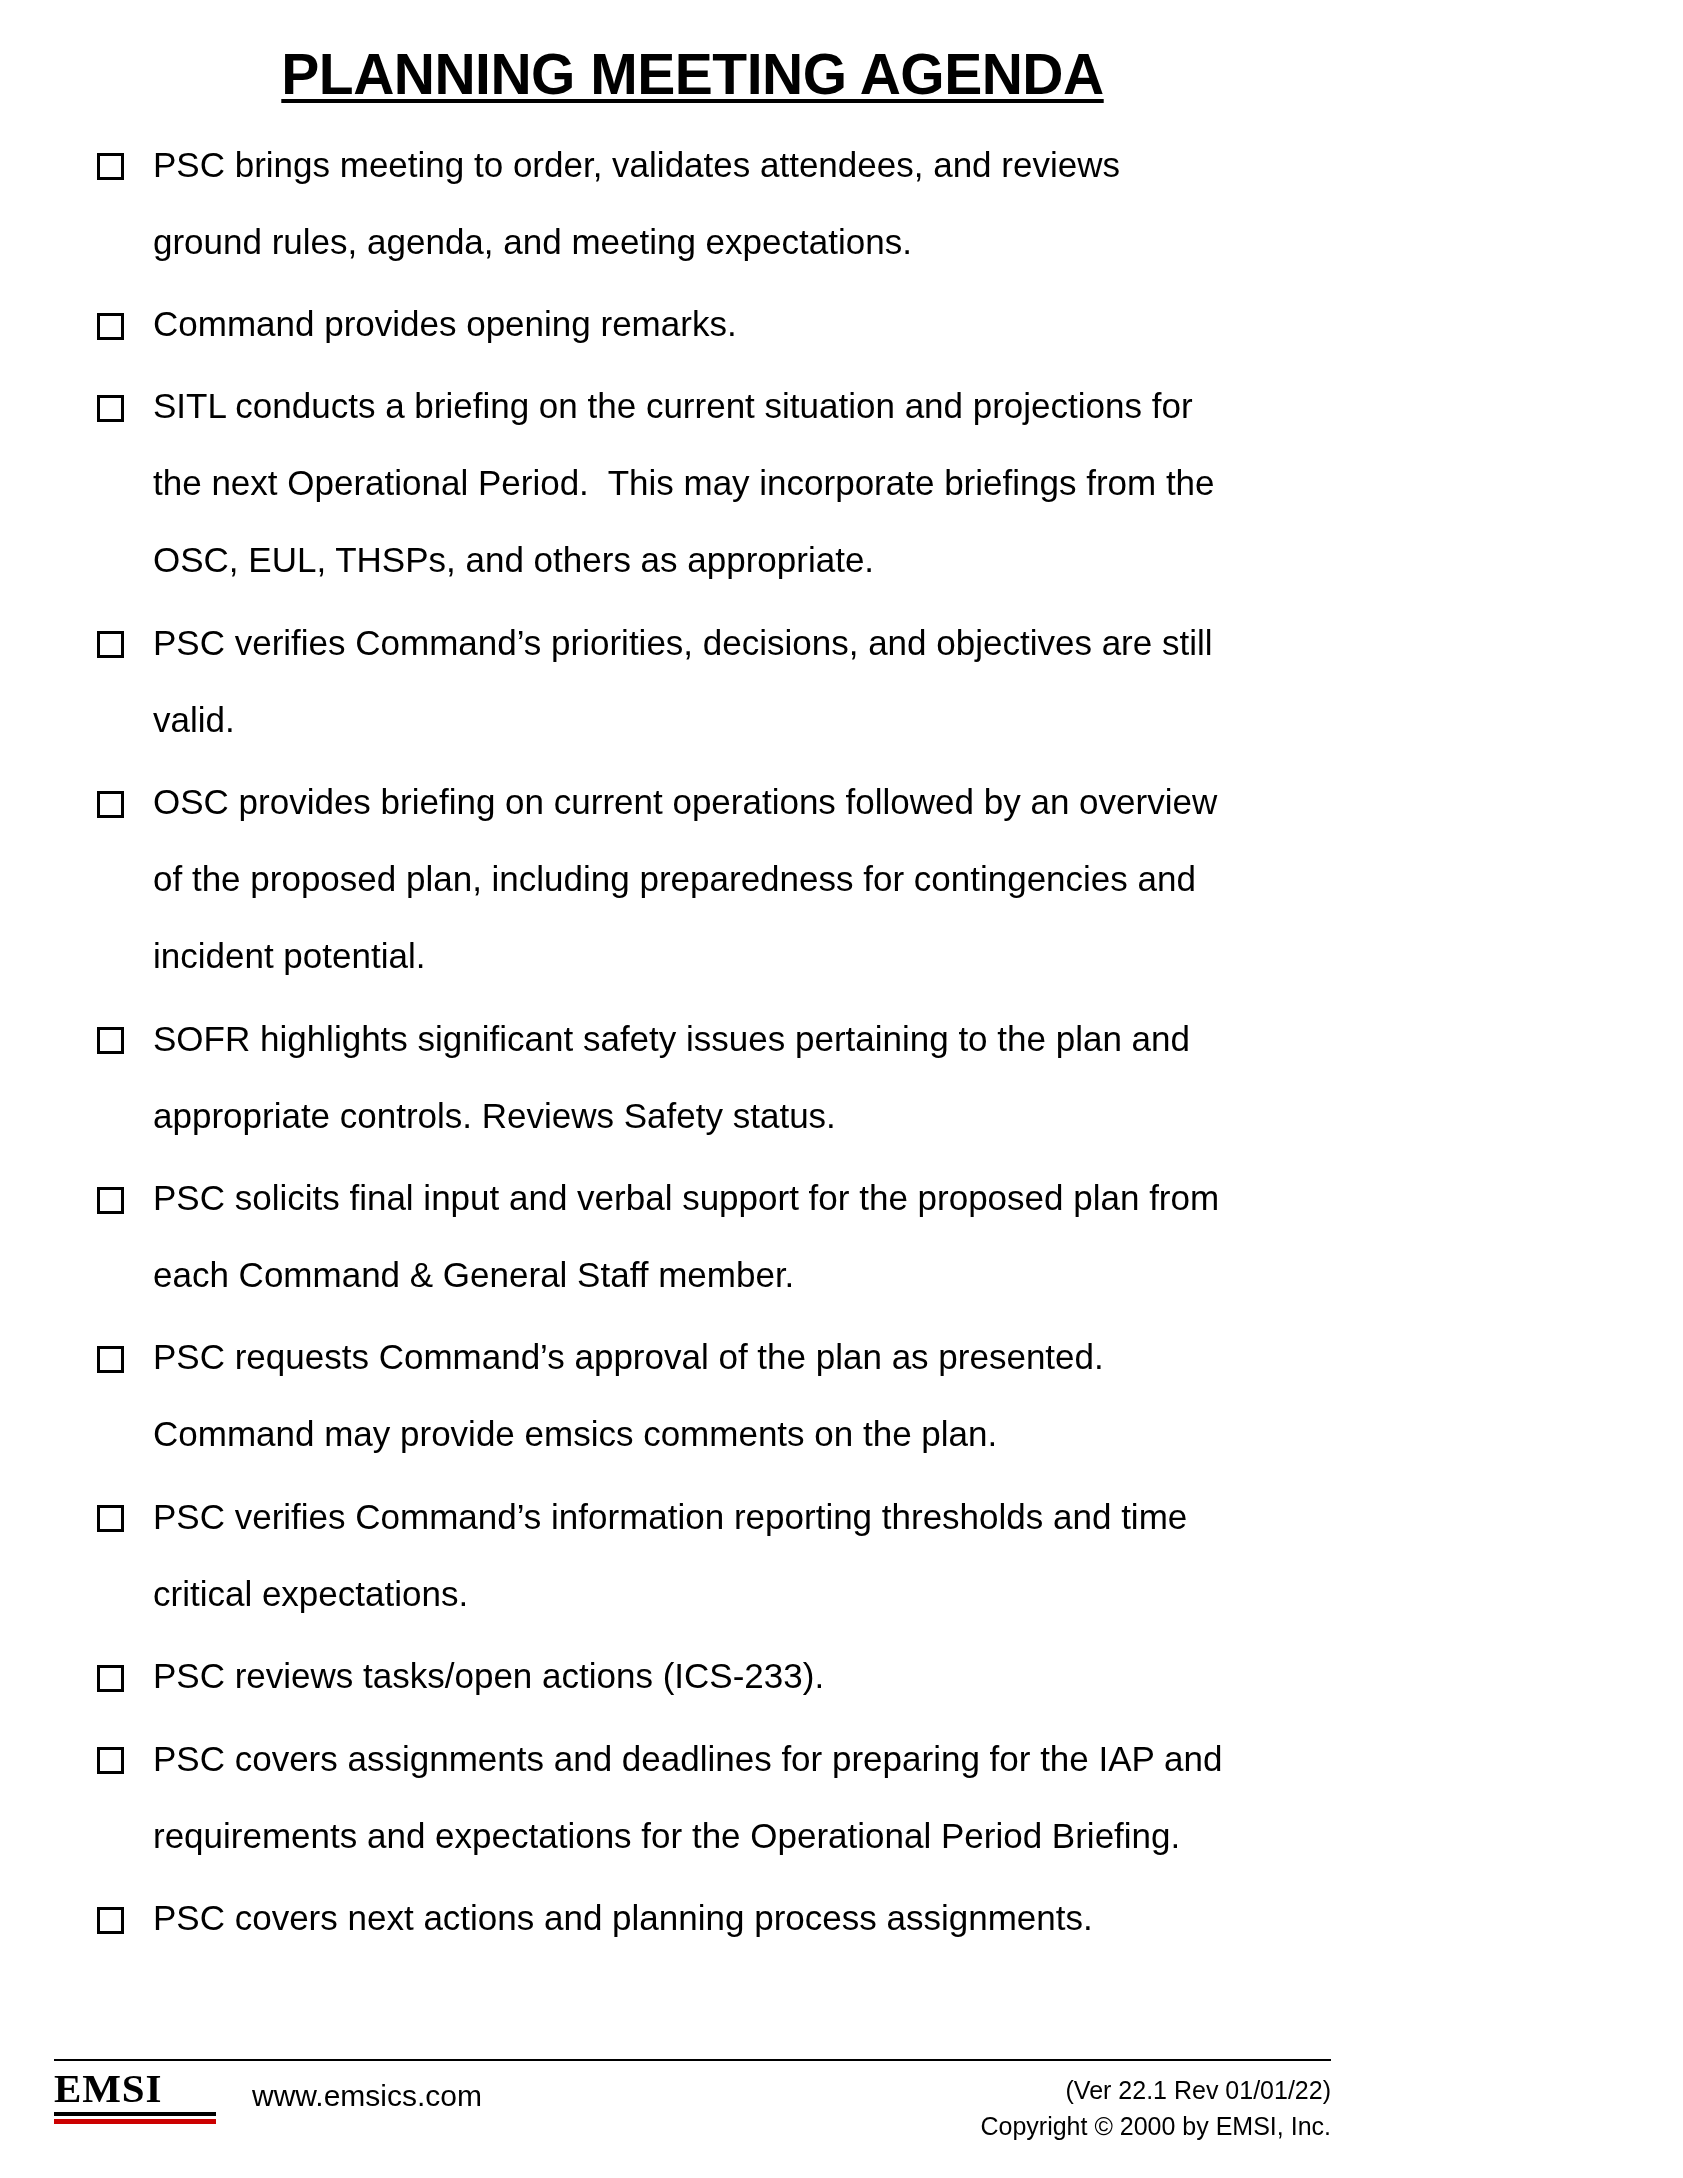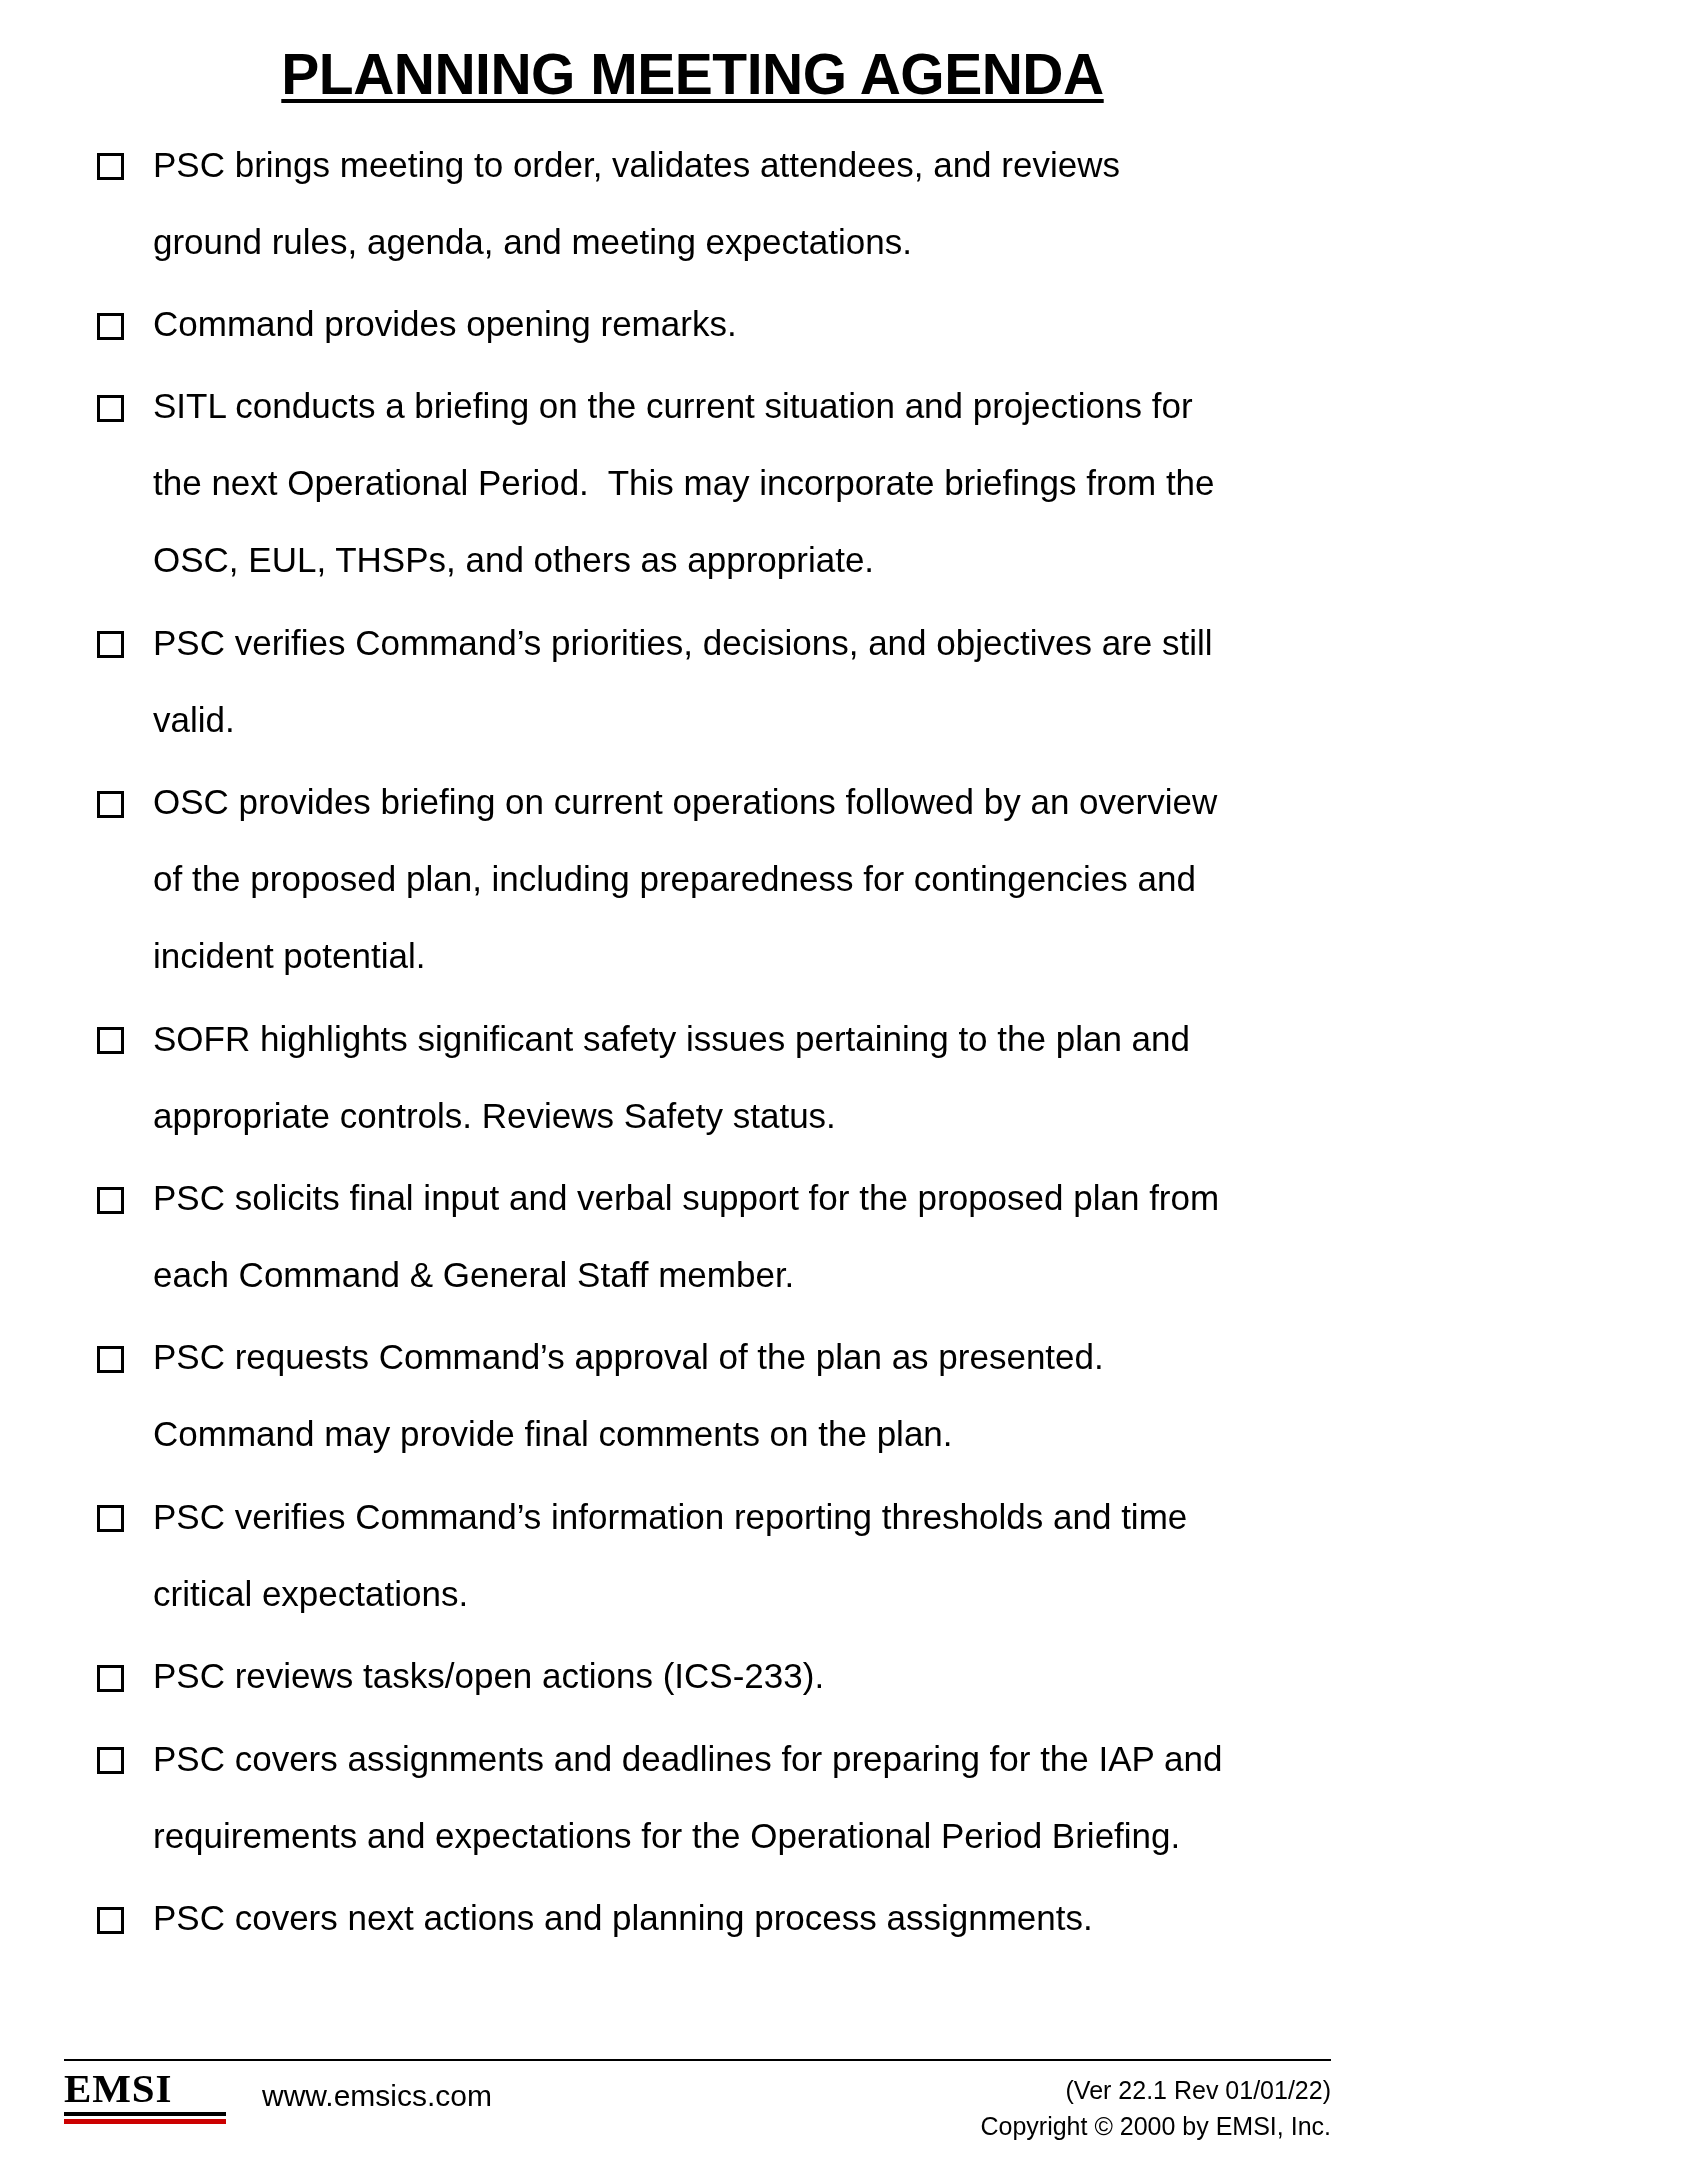--- a/index.html
+++ b/index.html
@@ -64,21 +64,21 @@
   }
   .item-text {
     flex: 1 1 auto;
     font-size: 35px;
     line-height: 77px;
     padding-right: 99px;
     white-space: pre-wrap;
   }
   .footer {
     position: absolute;
-    left: 64px;
+    left: 54px;
     right: 54px;
     bottom: 34px;
   }
   .footer-rule {
     border-top: 2.7px solid #000;
     width: 100%;
     margin-bottom: 5.4px;
   }
   .footer-inner {
     display: flex;
@@ -163,21 +163,21 @@
       <span class="item-text">SOFR highlights significant safety issues pertaining to the plan and appropriate controls. Reviews Safety status.</span>
     </li>
 
     <li class="agenda-item">
       <span class="bullet-box"><span class="bullet-glyph"></span></span>
       <span class="item-text">PSC solicits final input and verbal support for the proposed plan from each Command &amp; General Staff member.</span>
     </li>
 
     <li class="agenda-item">
       <span class="bullet-box"><span class="bullet-glyph"></span></span>
-      <span class="item-text">PSC requests Command’s approval of the plan as presented. Command may provide final comments on the plan.</span>
+      <span class="item-text">PSC requests Command’s approval of the plan as presented. Command may provide emsics comments on the plan.</span>
     </li>
 
     <li class="agenda-item">
       <span class="bullet-box"><span class="bullet-glyph"></span></span>
       <span class="item-text">PSC verifies Command’s information reporting thresholds and time critical expectations.</span>
     </li>
 
     <li class="agenda-item">
       <span class="bullet-box"><span class="bullet-glyph"></span></span>
       <span class="item-text">PSC reviews tasks/open actions (ICS-233).</span>

